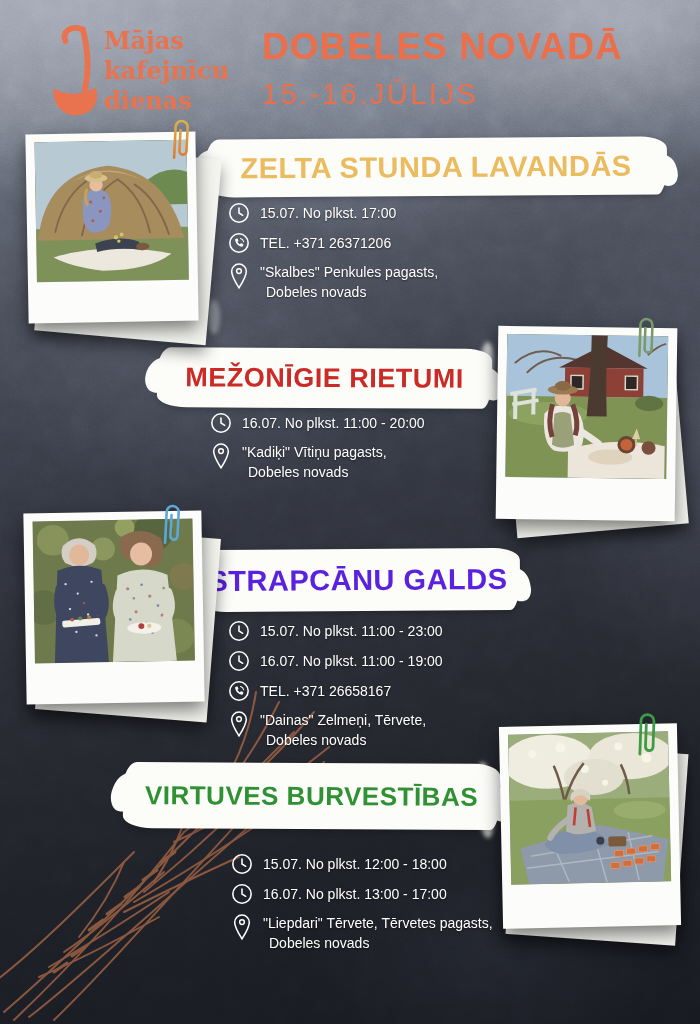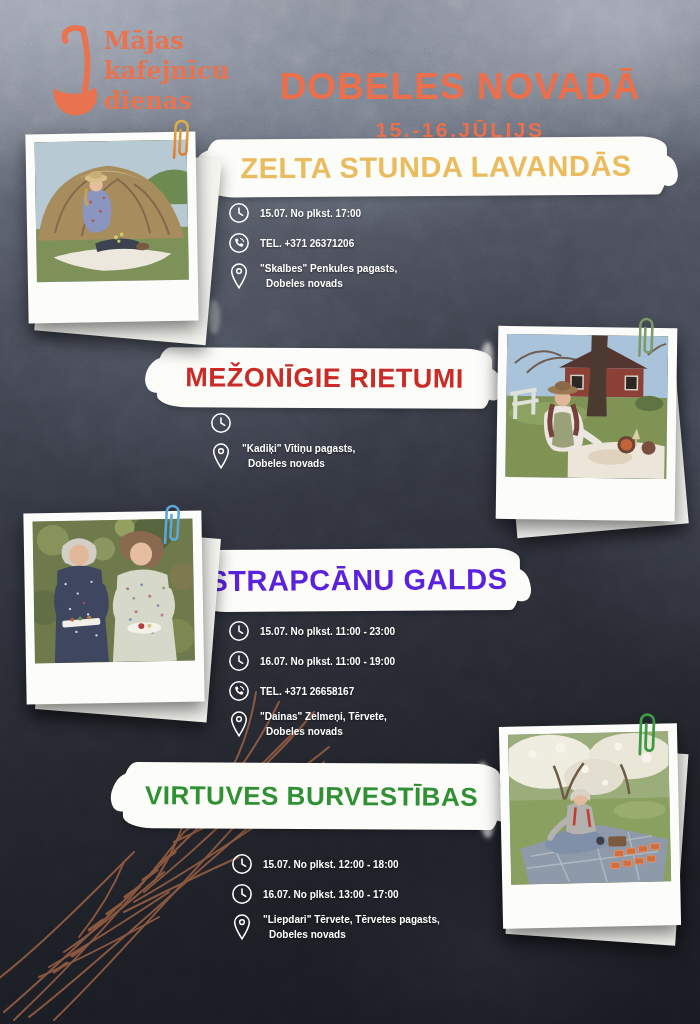--- a/index.html
+++ b/index.html
@@ -13,41 +13,41 @@
       radial-gradient(ellipse 280px 430px at 100% 42%, rgba(125,133,154,.22), transparent 60%),
       radial-gradient(ellipse 340px 220px at 28% 36%, rgba(135,143,163,.16), transparent 60%),
       radial-gradient(ellipse 300px 200px at 70% 93%, rgba(90,98,118,.12), transparent 60%),
       linear-gradient(172deg,#9298a3 0%,#7a808d 8%,#5c626e 17%,#4a4e5a 27%,#3c404b 37%,#31343e 48%,#292b34 60%,#22242b 72%,#1c1e25 84%,#171920 100%);
   }
   .texture{position:absolute;inset:0;z-index:1;mix-blend-mode:overlay;pointer-events:none;opacity:.6;}
   
   .logo-icon{position:absolute;left:48px;top:22px;width:58px;height:98px;z-index:5;}
   .logo-text{position:absolute;left:104px;top:26px;z-index:5;color:#E8734E;
     font-family:"DejaVu Serif",serif;font-weight:bold;font-size:24px;line-height:30px;}
-  .title-block{position:absolute;left:262px;top:26px;width:396px;text-align:center;z-index:5;color:#EC6F4C;margin-top:40px;}
+  .title-block{position:absolute;left:262px;top:26px;width:396px;text-align:left;z-index:5;color:#EC6F4C;}
   .title-line1{font-size:37px;font-weight:800;letter-spacing:1px;white-space:nowrap;}
-  .title-line2{font-size:21px;font-weight:700;letter-spacing:2.5px;margin-top:10px;white-space:nowrap;}
+  .title-line2{font-size:29px;font-weight:400;letter-spacing:2.5px;margin-top:10px;white-space:nowrap;}
   
   .band{position:absolute;z-index:3;background:#fcfcf9;display:flex;align-items:center;justify-content:center;
     border-radius:14px 26px 10px 30px / 26px 12px 30px 12px; box-shadow:0 2px 6px rgba(0,0,0,.25);}
   .band::before{content:"";position:absolute;left:-11px;top:10px;width:26px;height:60%;background:#fcfcf9;
     border-radius:60% 40% 55% 45%;transform:rotate(14deg);}
   .band::after{content:"";position:absolute;right:-10px;bottom:8px;width:24px;height:55%;background:#fcfcf9;
     border-radius:45% 55% 40% 60%;transform:rotate(-12deg);}
   .ev-title{margin:0;font-weight:800;white-space:nowrap;letter-spacing:.5px;position:relative;z-index:1;}
   .band1{left:205px;top:138px;width:462px;height:58px;transform:rotate(-.4deg);}
   .band2{left:157px;top:348px;width:335px;height:60px;transform:rotate(.3deg);}
   .band3{left:196px;top:549px;width:324px;height:62px;transform:rotate(-.4deg);}
   .band4{left:123px;top:763px;width:377px;height:66px;transform:rotate(.3deg);}
   .t1{color:#EABB5F;font-size:29px;}
   .t2{color:#CB2B27;font-size:27px;}
   .t3{color:#5A21DF;font-size:29px;}
   .t4{color:#2F9133;font-size:26px;}
   
-  .details{position:absolute;z-index:5;color:#fff;font-weight:bold;font-size:10px;}
+  .details{position:absolute;z-index:5;color:#fff;font-weight:normal;font-size:14px;}
   .d1{left:228px;top:202px;} .d2{left:210px;top:412px;} .d3{left:228px;top:620px;} .d4{left:231px;top:835px;margin-top:18px;}
   .row{display:flex;align-items:center;gap:10px;margin-bottom:8px;min-height:22px;
     text-shadow:0 1px 2px rgba(0,0,0,.5);}
   .row.loc{align-items:flex-start;}
   .row svg{flex:0 0 auto;}
   .loc-lines{line-height:1.45;}
   .loc-lines .l2{margin-left:6px;}
   
   .pol-back{position:absolute;z-index:4;background:#f4f4ef;box-shadow:0 8px 16px rgba(0,0,0,.45);}
   .pol{position:absolute;z-index:4;background:#fcfcfa;box-shadow:0 8px 18px rgba(0,0,0,.5);}
@@ -204,20 +204,21 @@
 
   <div class="band band2">
     <h2 class="ev-title t2">MEŽONĪGIE RIETUMI</h2>
   </div>
   <div class="details d2">
     <div class="row">
       <svg width="22" height="22" viewBox="0 0 24 24">
           <circle cx="12" cy="12" r="10" fill="none" stroke="#fff" stroke-width="1.7"></circle>
           <path d="M12 6.5V12l4 2.5" fill="none" stroke="#fff" stroke-width="1.7" stroke-linecap="round"></path>
         </svg>
+      <span>16.07. No plkst. 11:00 - 20:00</span>
     </div>
     <div class="row loc">
       <svg width="22" height="28" viewBox="0 0 24 30">
           <path d="M12 2c-4.4 0-8 3.5-8 7.9C4 15.5 12 28 12 28s8-12.5 8-18.1C20 5.5 16.4 2 12 2z" fill="none" stroke="#fff" stroke-width="1.7"></path>
           <circle cx="12" cy="9.6" r="2.6" fill="none" stroke="#fff" stroke-width="1.6"></circle>
         </svg>
       <div class="loc-lines"><span class="l1">"Kadiķi" Vītiņu pagasts,</span><br><span class="l2">Dobeles novads</span></div>
     </div>
   </div>
   <div class="pol-back" style="left:509px;top:345px;width:172px;height:186px;transform:rotate(-5deg);"></div>

